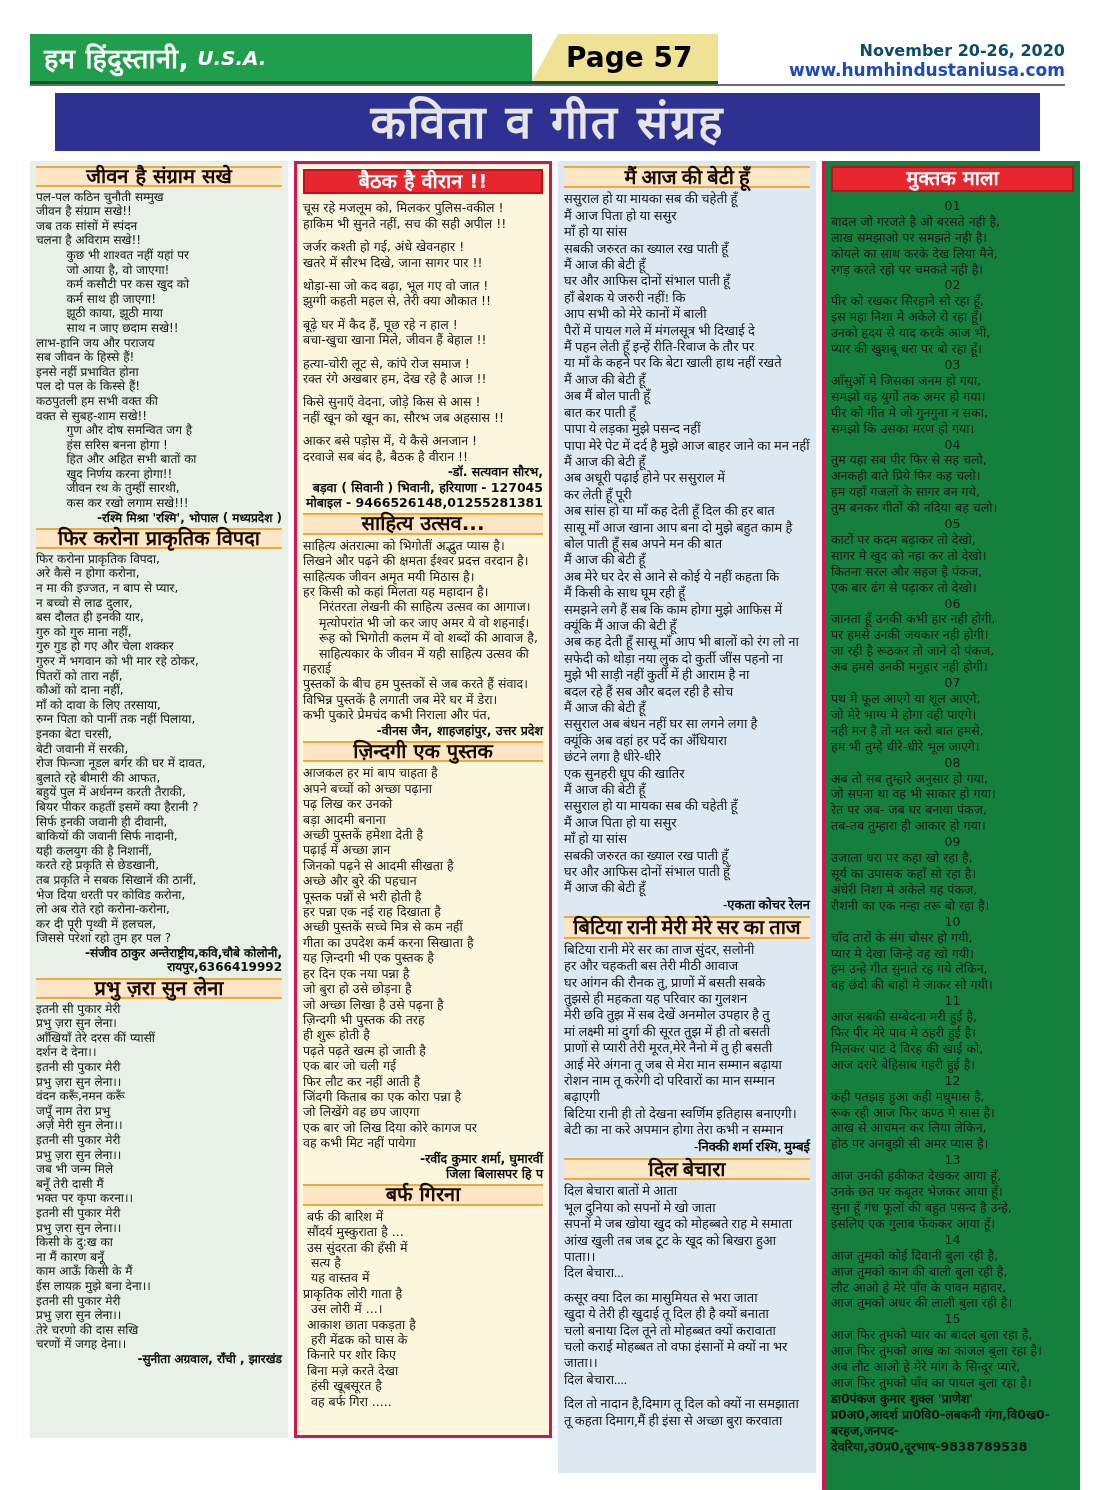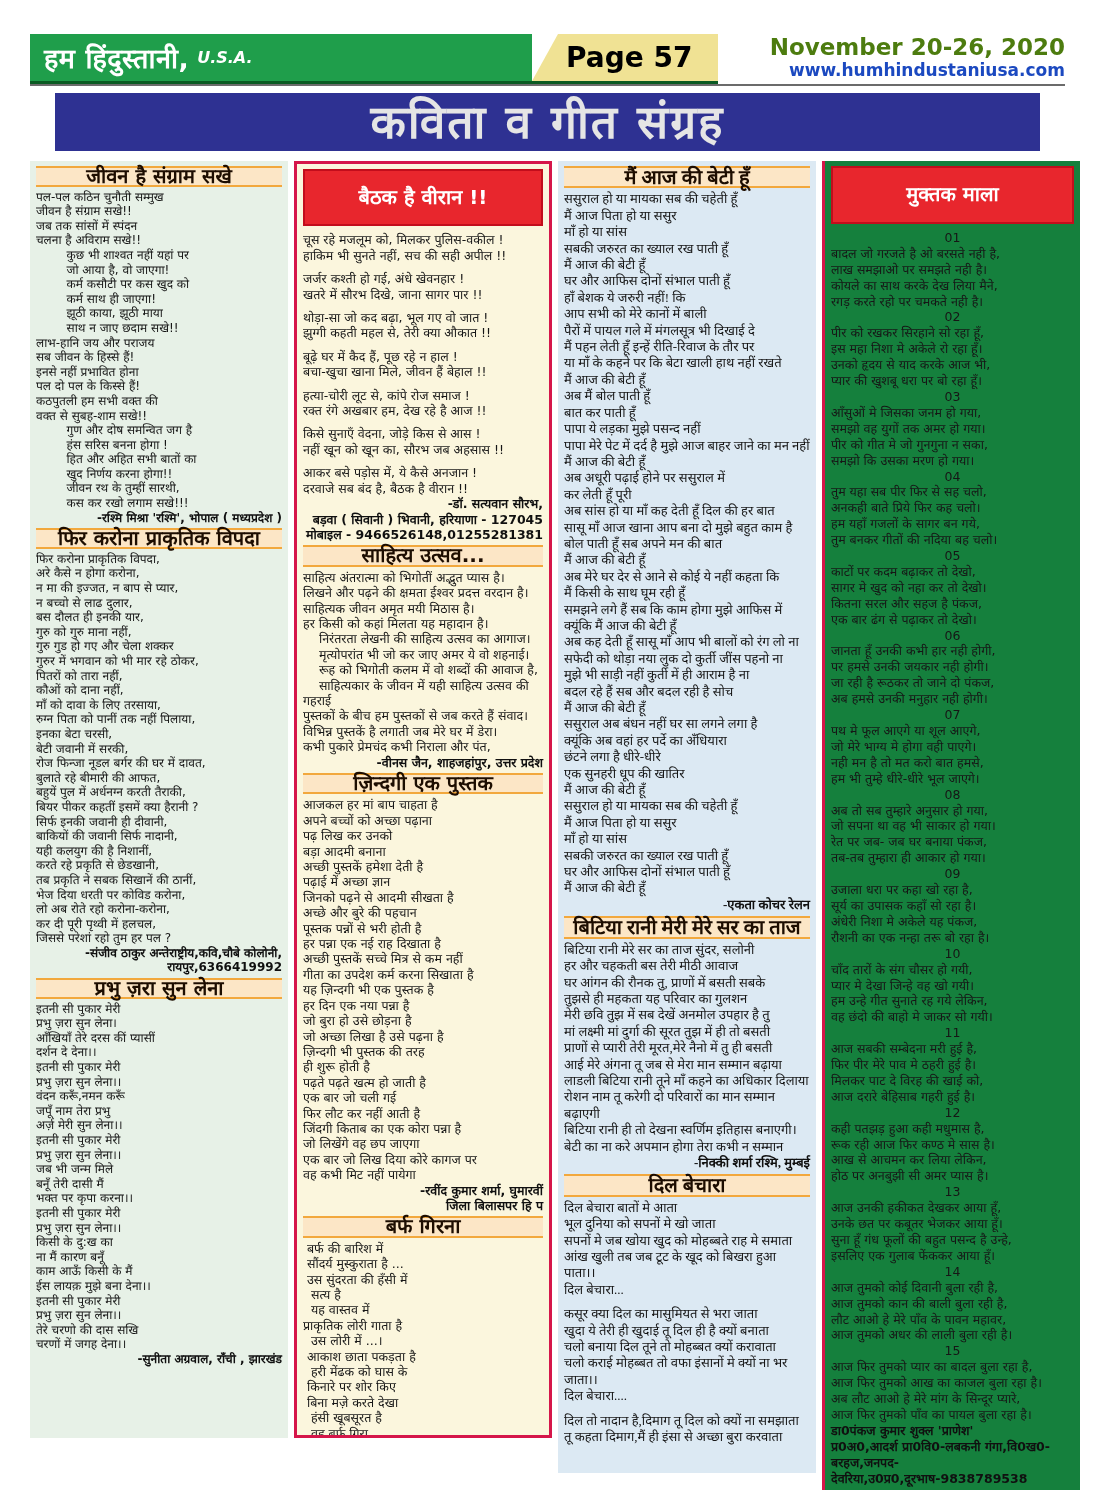--- a/index.html
+++ b/index.html
@@ -8,41 +8,41 @@
     font-family:"DejaVu Sans","Liberation Sans",sans-serif;
     -webkit-font-smoothing:antialiased;
   }
   
   .masthead{display:flex;justify-content:space-between;align-items:flex-end;
     padding:34px 30px 0 30px;}
   .mast-left{display:flex;align-items:stretch;border-bottom:3px solid #0a5a22;}
   .brandbar{background:#1f9e4b;color:#fff;display:flex;align-items:center;
     padding:5px 18px 5px 14px;width:470px;}
   .brand{font-size:27px;font-weight:bold;letter-spacing:.5px;text-align:center;}
-  .brand-suffix{font-size:16px;font-weight:bold;font-style:italic;margin-left:8px;}
+  .brand-suffix{font-size:20px;font-weight:bold;font-style:italic;margin-left:8px;}
   .pagetab{background:#f0e294;color:#000;font-size:28px;font-weight:bold;
     padding:3px 26px 3px 34px;display:flex;align-items:center;
     clip-path:polygon(26px 0,100% 0,100% 100%,0 100%);}
   .mast-right{text-align:right;padding-bottom:4px;}
-  .mast-date{color:#4d7c0f;font-size:23px;font-weight:bold;}
+  .mast-date{color:#0c4a6e;font-size:16px;font-weight:bold;}
   .mast-url{color:#1b49c0;font-size:17px;font-weight:bold;}
   .mast-rule{margin:0 30px;border-bottom:2px solid #6b6b6b;height:0;}
   
   .banner{margin:7px 55px 8px 55px;height:58px;background:#2e3192;
     color:#e5e5e5;font-size:46px;font-weight:bold;text-align:center;
     line-height:58px;letter-spacing:2px;}
   
   .cols{display:flex;gap:6px;padding:2px 27px 0 30px;align-items:flex-start;}
   .col{box-sizing:border-box;width:258px;padding:3px 6px 4px 6px;overflow:hidden;flex:0 0 auto;}
   .section{margin-bottom:3px;}
   .hdr{font-weight:bold;text-align:center;margin:2px 0 3px 0;}
   .hdr.band{background:#fce6c6;color:#1d0d00;border-top:2px solid #f2a83d;
     border-bottom:2px solid #f2a83d;font-size:20px;padding:1px 0;}
   .hdr.red{background:#e8262d;color:#ffffff;border:2px solid #c20d1c;
-    font-size:20px;padding:19px 0;margin-bottom:6px;}
+    font-size:20px;padding:3px 0;margin-bottom:6px;}
   .line{white-space:pre-wrap;color:#161616;}
   .line.num{text-align:center;}
   .gap{height:8px;}
   .author{text-align:right;font-weight:bold;color:#101010;}
   .author.left{text-align:left;}
 </style>
 </head>
 <body>
 
 <div class="masthead">
@@ -291,21 +291,20 @@
       <div class="section">
         <div class="hdr band">बिटिया रानी मेरी मेरे सर का ताज</div>
         <div class="line">बिटिया रानी मेरे सर का ताज सुंदर, सलोनी</div>
         <div class="line">हर और चहकती बस तेरी मीठी आवाज</div>
         <div class="line">घर आंगन की रौनक तु, प्राणों में बसती सबके</div>
         <div class="line">तुझसे ही महकता यह परिवार का गुलशन</div>
         <div class="line">मेरी छवि तुझ में सब देखें अनमोल उपहार है तु</div>
         <div class="line">मां लक्ष्मी मां दुर्गा की सूरत तुझ में ही तो बसती</div>
         <div class="line">प्राणों से प्यारी तेरी मूरत,मेरे नैनो में तु ही बसती</div>
         <div class="line">आई मेरे अंगना तू जब से मेरा मान सम्मान बढ़ाया</div>
-        <div class="line">लाडली बिटिया रानी तूने माँ कहने का अधिकार दिलाया</div>
         <div class="line">रोशन नाम तू करेगी दो परिवारों का मान सम्मान बढ़ाएगी</div>
         <div class="line">बिटिया रानी ही तो देखना स्वर्णिम इतिहास बनाएगी।</div>
         <div class="line">बेटी का ना करे अपमान होगा तेरा कभी न सम्मान</div>
         <div class="author">-निक्की शर्मा रश्मि, मुम्बई</div>
       </div>
       <div class="section">
         <div class="hdr band">दिल बेचारा</div>
         <div class="line">दिल बेचारा बातों मे आता</div>
         <div class="line">भूल दुनिया को सपनों मे खो जाता</div>
         <div class="line">सपनों मे जब खोया खुद को मोहब्बते राह मे समाता</div>

